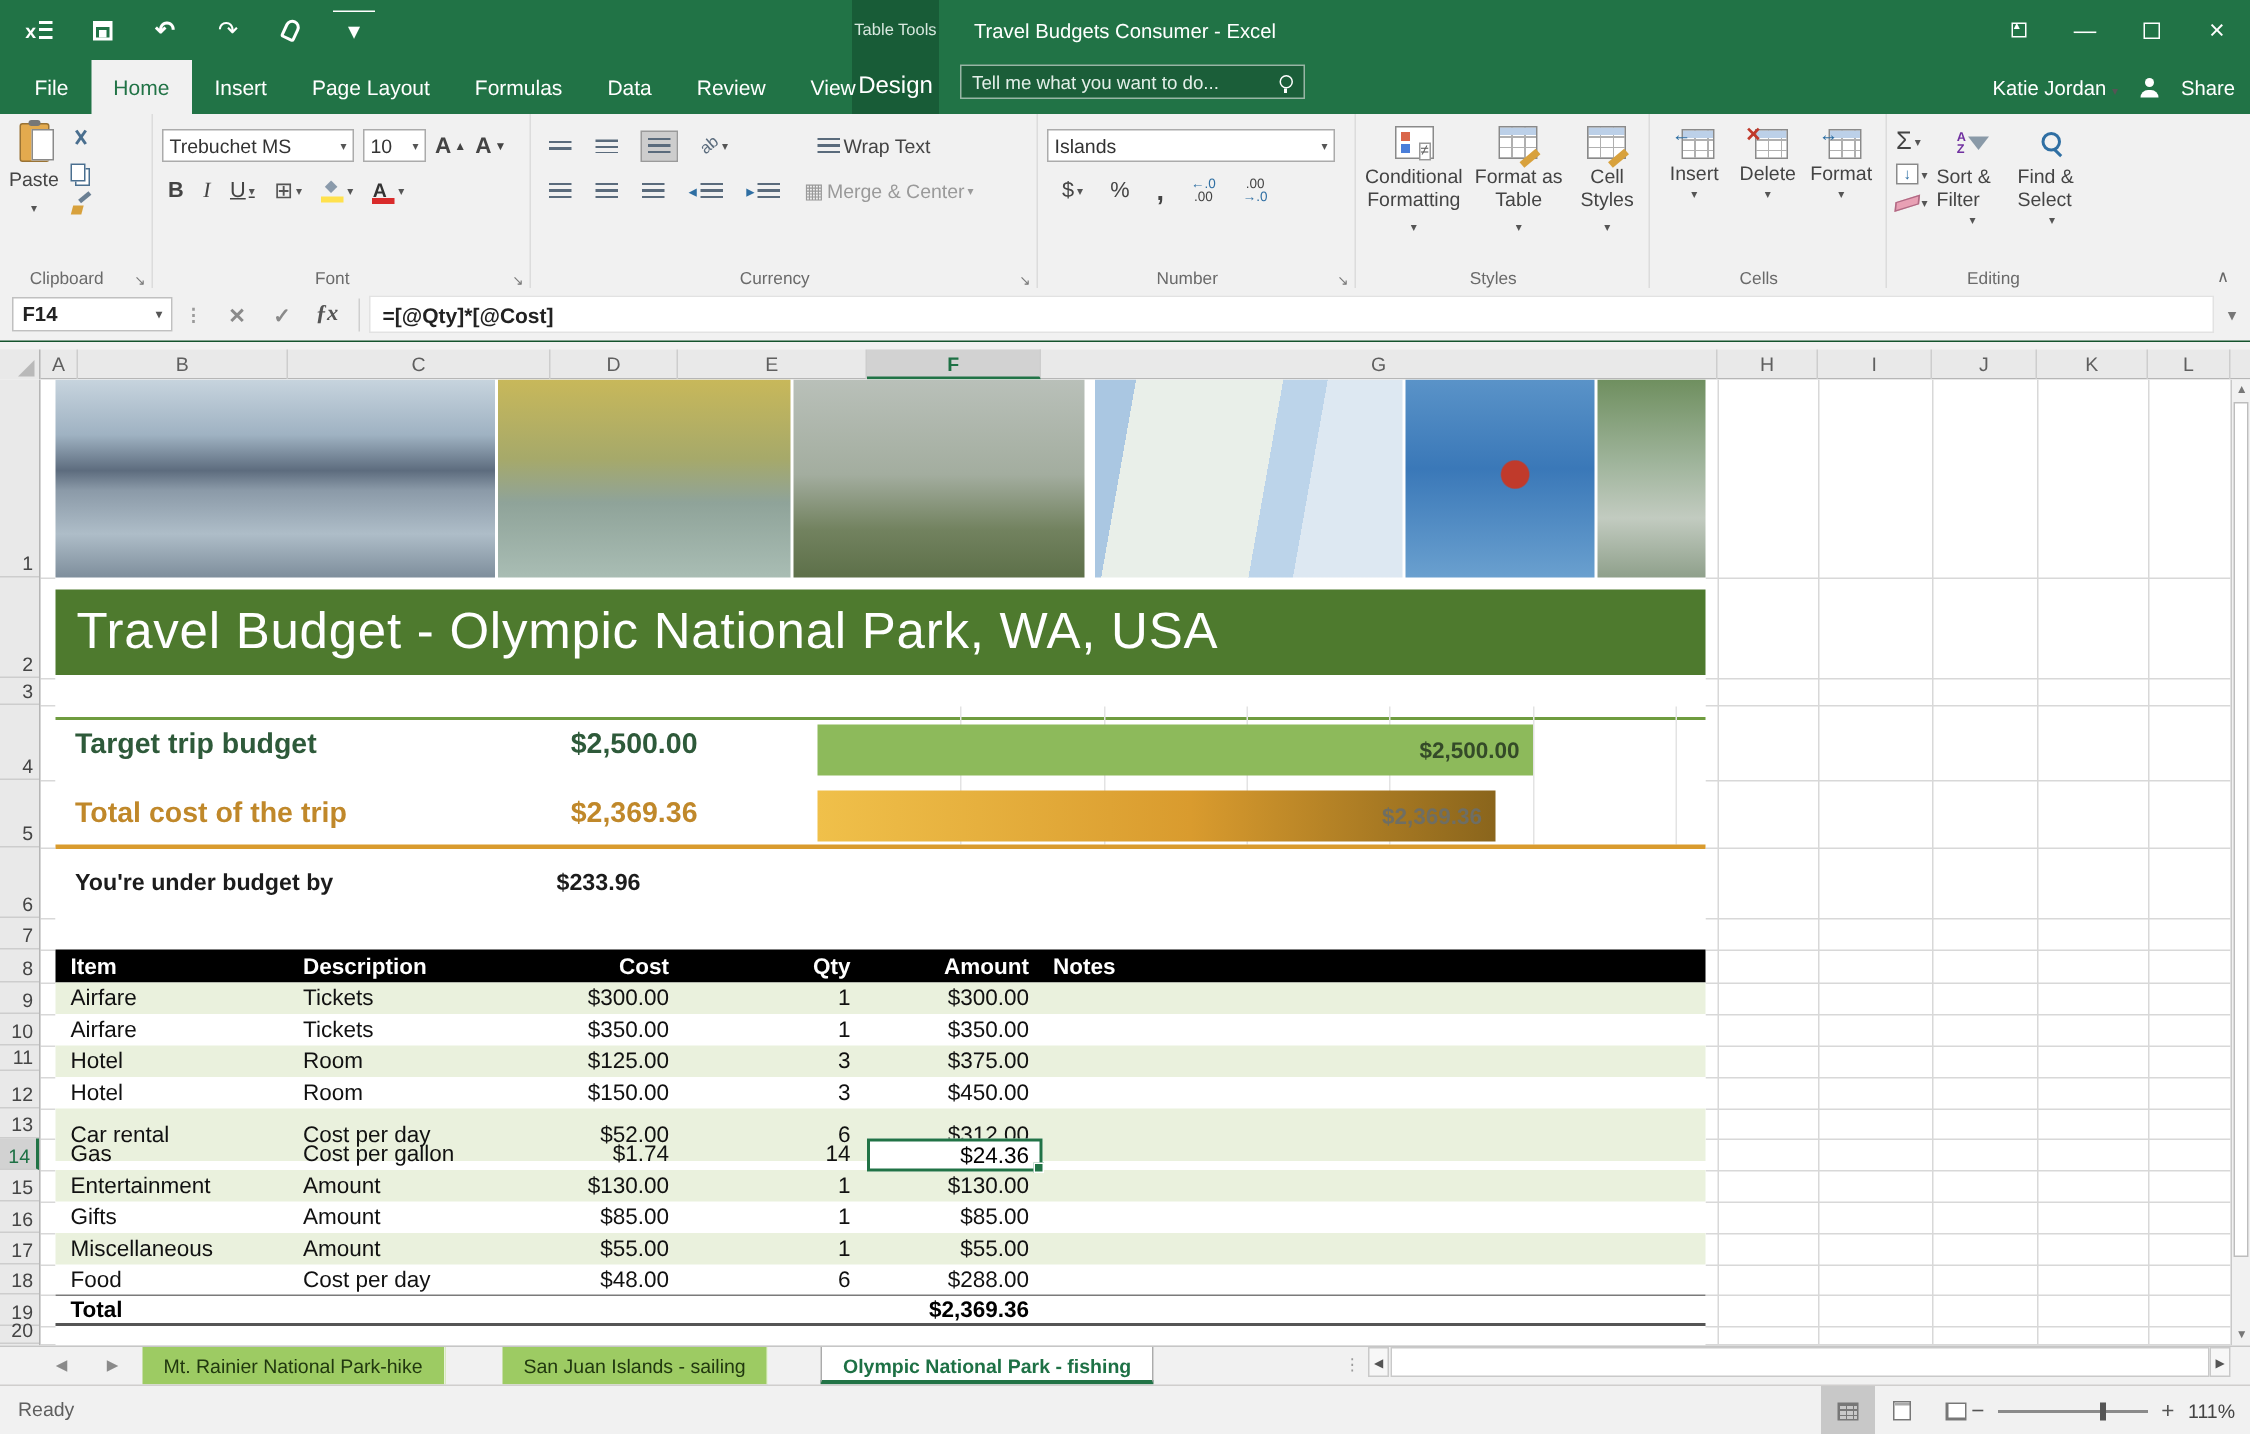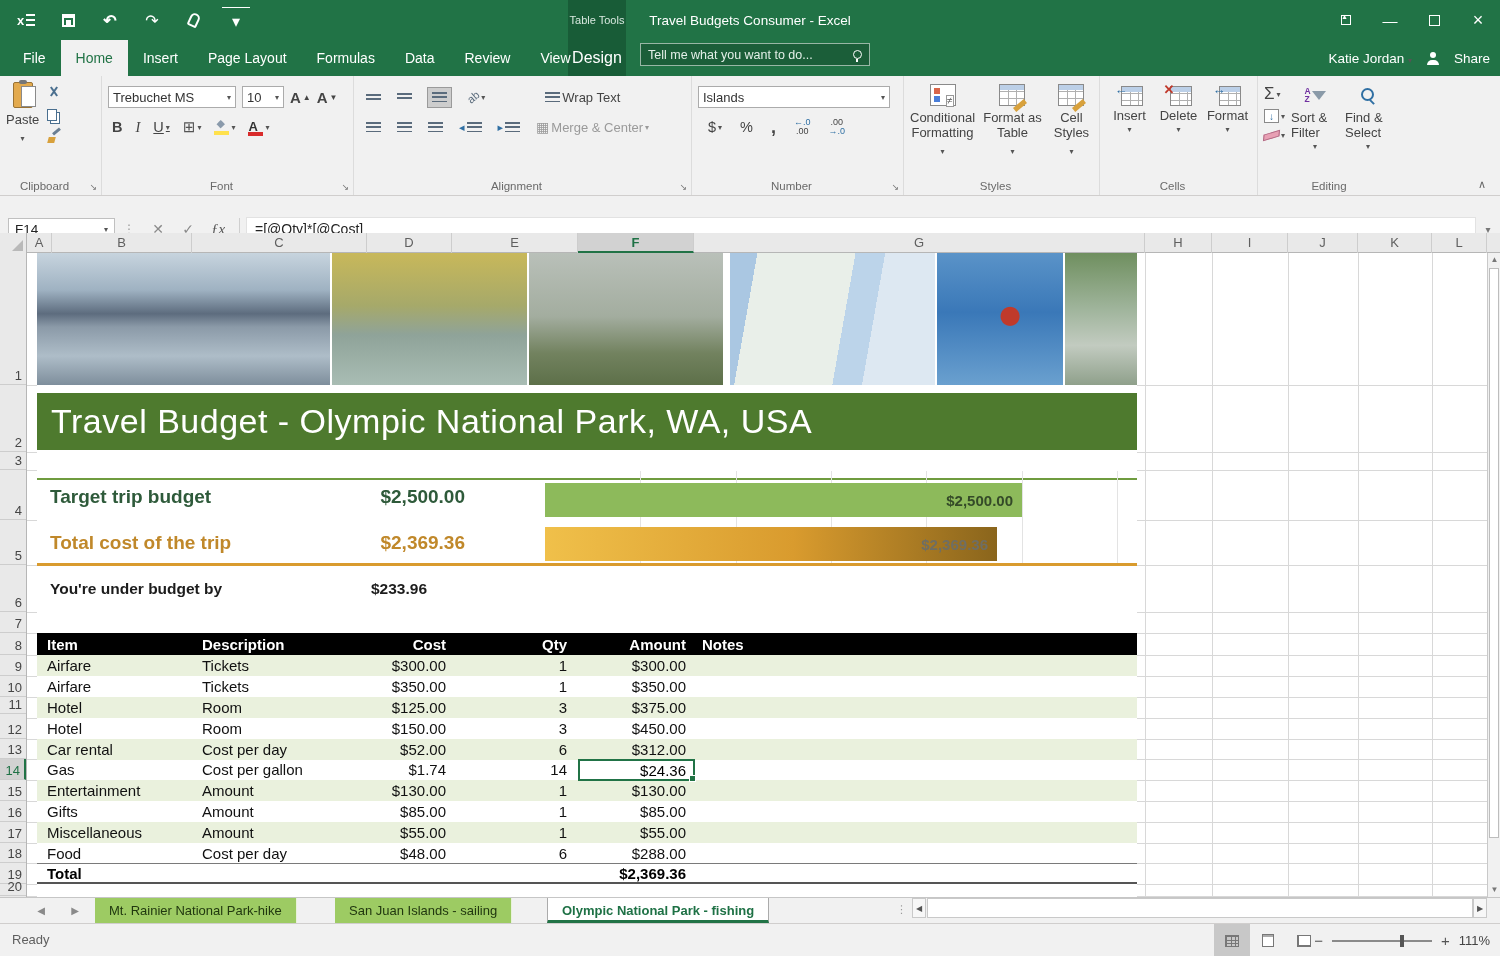--- a/index.html
+++ b/index.html
@@ -88,21 +88,21 @@
   .az { display:flex; flex-direction:column; font-size:8.5px; font-weight:bold; line-height:8px; }
   .az .a { color:#7030a0; } .az .z { color:#7030a0; }
   .funnel { width:0; height:0; border-left:7px solid transparent; border-right:7px solid transparent; border-top:9px solid #8a9aa8; }
   .mag { position:relative; width:16px; height:16px; }
   .mag::before { content:""; position:absolute; left:1px; top:1px; width:9px; height:9px; border:2px solid #2f6fa3; border-radius:50%; }
   .mag::after { content:""; position:absolute; right:1px; bottom:0px; width:6px; height:2px; background:#2f6fa3; transform:rotate(45deg); }
   .collapse { position:absolute; right:14px; bottom:4px; font-size:11px; color:#666; }
   .borders-ic { font-size:15px; color:#555; }
 
   
-  .fbar { position:absolute; top:213px; left:0; width:1500px; height:36px; background:#f1f1f1; border-bottom:4px solid #14532d; display:flex; align-items:center; }
+  .fbar { position:absolute; top:192px; left:0; width:1500px; height:36px; background:#f1f1f1; border-bottom:1px solid #14532d; display:flex; align-items:center;font-weight:bold; }
   .namebox { margin-left:8px; width:107px; height:23px; background:#fff; border:1px solid #c0c0c0; display:flex; align-items:center; justify-content:space-between; padding:0 6px; font-size:13.5px; color:#222; }
   .fdots { margin:0 8px; color:#9a9a9a; font-size:12px; letter-spacing:0; }
   .fbtn { width:30px; text-align:center; color:#8a8a8a; font-size:14px; }
   .fx { font-style:italic; font-family:"Liberation Serif", serif; color:#555; font-size:15px; }
   .fdiv { width:1px; height:22px; background:#cfcfcf; margin:0 6px; }
   .fformula { flex:1; height:25px; background:#fff; border:1px solid #e2e2e2; display:flex; align-items:center; padding:0 8px; font-size:14px; color:#222; }
   .fexp { width:24px; text-align:center; color:#777; font-size:10px; }
 
   
   .colheads { position:absolute; top:233px; left:0; width:1500px; height:20px; background:#e9e9e9; border-bottom:1px solid #b6b6b6; }
@@ -322,21 +322,21 @@
           <span class="sbtn">
               <span style="color:#2f6fa3; font-size:11px;">▸</span>
               <span class="bars3"></span>
             </span>
           <span class="sbtn gray">
               <span style="font-size:14px;">▦</span> 
               <span style="font-size:13px;">Merge &amp; Center</span>
               <span class="drop gray">▾</span>
             </span>
         </div>
-        <div class="rlabel">Alignment</div>
+        <div class="rlabel">Currency</div>
         <span class="launcher">↘</span>
       </div>
 
       <div class="rgroup" style="width:212px;">
         <div class="rrow">
           <div class="combo" style="width:192px;">
               <span>Islands</span>
               <span class="drop">▾</span>
             </div>
         </div>
@@ -583,21 +583,21 @@
           <span class="tc r" style="left: 415px; width: 126px; padding-right: 11px;">3</span>
           <span class="tc r" style="left: 541px; width: 116px; padding-right: 8px;">$375.00</span>
         </div>
         <div class="trow" style="top: 465px; height: 21px;">
           <span class="tc" style="left: 0px; width: 155px; padding-left: 10px;">Hotel</span>
           <span class="tc" style="left: 155px; width: 175px; padding-left: 10px;">Room</span>
           <span class="tc r" style="left: 330px; width: 85px; padding-right: 6px;">$150.00</span>
           <span class="tc r" style="left: 415px; width: 126px; padding-right: 11px;">3</span>
           <span class="tc r" style="left: 541px; width: 116px; padding-right: 8px;">$450.00</span>
         </div>
-        <div class="trow stripe" style="top: 486px; height: 21px;">
+        <div class="trow stripe" style="top: 486px; height: 35px;">
           <span class="tc" style="left: 0px; width: 155px; padding-left: 10px;">Car rental</span>
           <span class="tc" style="left: 155px; width: 175px; padding-left: 10px;">Cost per day</span>
           <span class="tc r" style="left: 330px; width: 85px; padding-right: 6px;">$52.00</span>
           <span class="tc r" style="left: 415px; width: 126px; padding-right: 11px;">6</span>
           <span class="tc r" style="left: 541px; width: 116px; padding-right: 8px;">$312.00</span>
         </div>
         <div class="trow" style="top: 506px; height: 21px;">
           <span class="tc" style="left: 0px; width: 155px; padding-left: 10px;">Gas</span>
           <span class="tc" style="left: 155px; width: 175px; padding-left: 10px;">Cost per gallon</span>
           <span class="tc r" style="left: 330px; width: 85px; padding-right: 6px;">$1.74</span>

